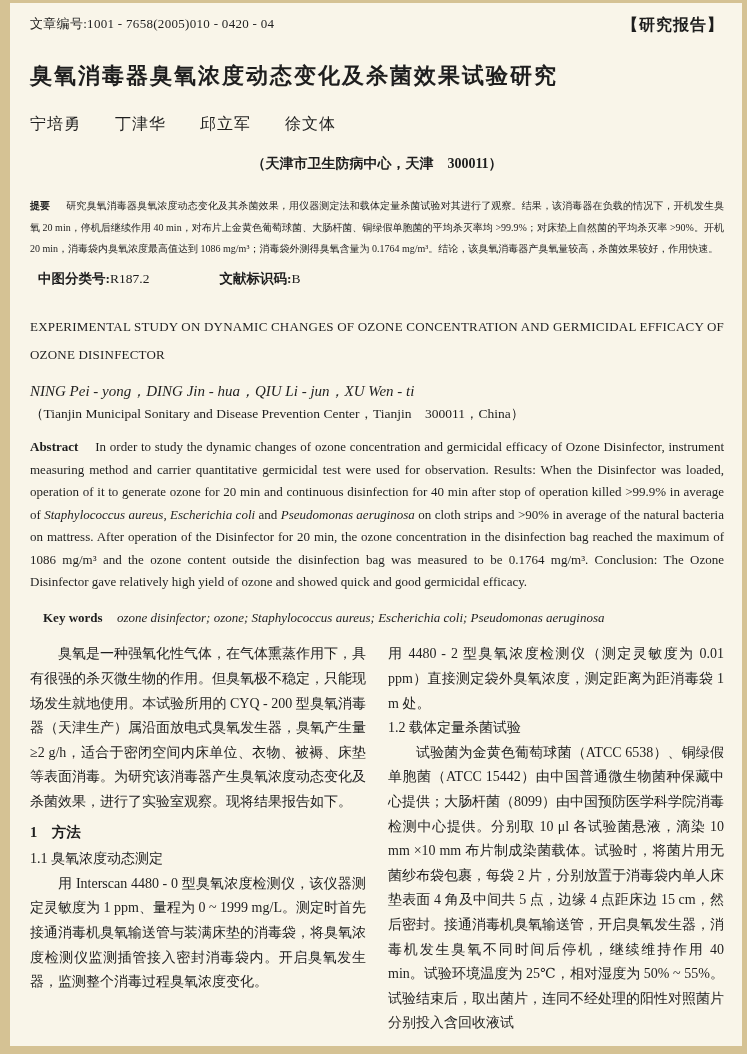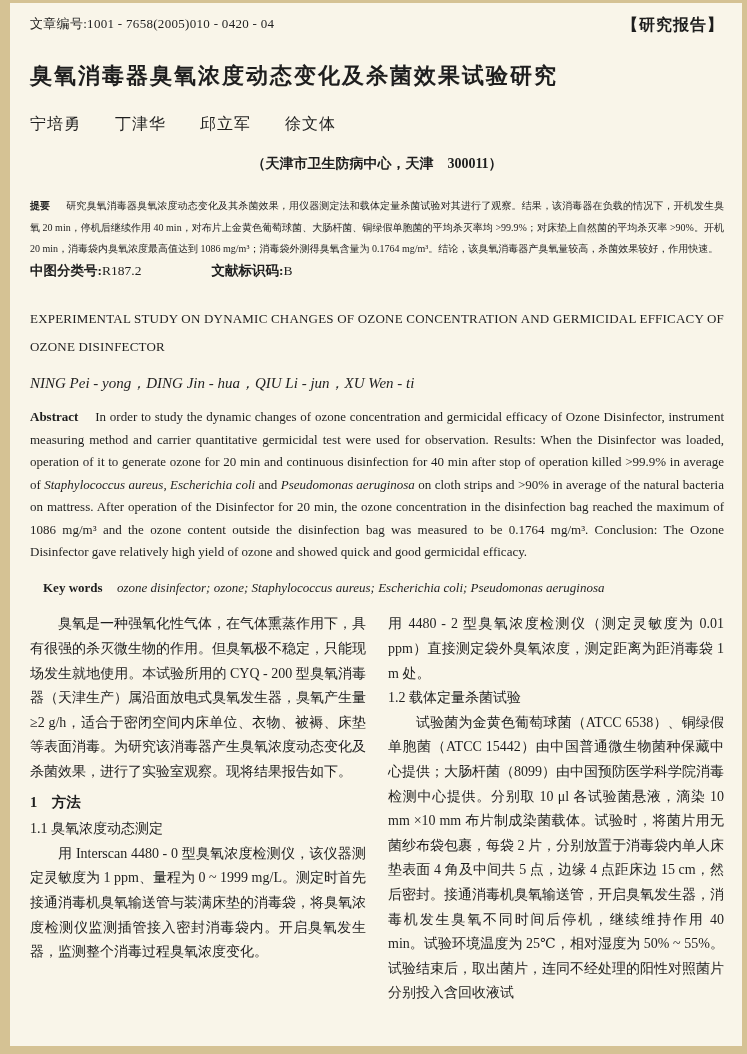--- a/index.html
+++ b/index.html
@@ -28,21 +28,21 @@
     font-size:22px;font-weight:bold;letter-spacing:2px;line-height:32px;
   }
   .authors-cn{margin-top:22px;text-align:left;font-size:16px;letter-spacing:1px;}
   .affil-cn{margin-top:20px;text-align:center;font-size:14px;font-weight:bold;}
   .abs-cn{
     margin:22px 0 0 0;font-size:10px;line-height:21.6px;text-align:justify;
   }
   .abs-cn b{margin-right:1.6em;}
   .kw-cn{margin:0;font-size:13.5px;line-height:21.6px;}
   .kw-cn b{margin-right:1.6em;}
-  .clc-line{margin:0;font-size:13.5px;line-height:21.6px;}
+  .clc-line{margin:8px;font-size:13.5px;line-height:21.6px;}
   .clc-line .second{margin-left:70px;}
   .title-en{
     margin:24px 0 8px 0;font-size:13px;font-weight:normal;line-height:28px;
     text-align:justify;letter-spacing:.2px;
   }
   .authors-en{margin-top:13px;font-size:15px;font-style:italic;}
   .affil-en{margin-top:4px;font-size:13.5px;}
   .abs-en{
     margin:13px 0 0 0;font-size:13px;line-height:22.5px;text-align:justify;
   }
@@ -77,20 +77,21 @@
     <div class="affil-cn">（天津市卫生防病中心，天津　300011）</div>
 
     <p class="abs-cn"><b>提要</b><span>研究臭氧消毒器臭氧浓度动态变化及其杀菌效果，用仪器测定法和载体定量杀菌试验对其进行了观察。结果，该消毒器在负载的情况下，开机发生臭氧 20 min，停机后继续作用 40 min，对布片上金黄色葡萄球菌、大肠杆菌、铜绿假单胞菌的平均杀灭率均 &gt;99.9%；对床垫上自然菌的平均杀灭率 &gt;90%。开机 20 min，消毒袋内臭氧浓度最高值达到 1086 mg/m³；消毒袋外测得臭氧含量为 0.1764 mg/m³。结论，该臭氧消毒器产臭氧量较高，杀菌效果较好，作用快速。</span></p>
 
 
     <p class="clc-line"><b>中图分类号:</b><span>R187.2</span><b class="second">文献标识码:</b><span>B</span></p>
 
     <h2 class="title-en">EXPERIMENTAL STUDY ON DYNAMIC CHANGES OF OZONE CONCENTRATION AND GERMICIDAL EFFICACY OF OZONE DISINFECTOR</h2>
 
     <div class="authors-en">NING Pei - yong，DING Jin - hua，QIU Li - jun，XU Wen - ti</div>
+    <div class="affil-en">（Tianjin Municipal Sonitary and Disease Prevention Center，Tianjin　300011，China）</div>
 
     <p class="abs-en"><b>Abstract</b><span>In order to study the dynamic changes of ozone concentration and germicidal efficacy of Ozone Disinfector, instrument measuring method and carrier quantitative germicidal test were used for observation. Results: When the Disinfector was loaded, operation of it to generate ozone for 20 min and continuous disinfection for 40 min after stop of operation killed &gt;99.9% in average of </span><i>Staphylococcus aureus</i><span>, </span><i>Escherichia coli</i><span> and </span><i>Pseudomonas aeruginosa</i><span> on cloth strips and &gt;90% in average of the natural bacteria on mattress. After operation of the Disinfector for 20 min, the ozone concentration in the disinfection bag reached the maximum of 1086 mg/m³ and the ozone content outside the disinfection bag was measured to be 0.1764 mg/m³. Conclusion: The Ozone Disinfector gave relatively high yield of ozone and showed quick and good germicidal efficacy.</span></p>
 
     <p class="kw-en"><b>Key words</b><i>ozone disinfector; ozone; Staphylococcus aureus; Escherichia coli; Pseudomonas aeruginosa</i></p>
 
     <div class="cols">
       <div class="col">
         <p class="indent">臭氧是一种强氧化性气体，在气体熏蒸作用下，具有很强的杀灭微生物的作用。但臭氧极不稳定，只能现场发生就地使用。本试验所用的 CYQ - 200 型臭氧消毒器（天津生产）属沿面放电式臭氧发生器，臭氧产生量≥2 g/h，适合于密闭空间内床单位、衣物、被褥、床垫等表面消毒。为研究该消毒器产生臭氧浓度动态变化及杀菌效果，进行了实验室观察。现将结果报告如下。</p>
         <h3 class="sec-h1">1　方法</h3>
         <h4 class="sec-h2">1.1 臭氧浓度动态测定</h4>

